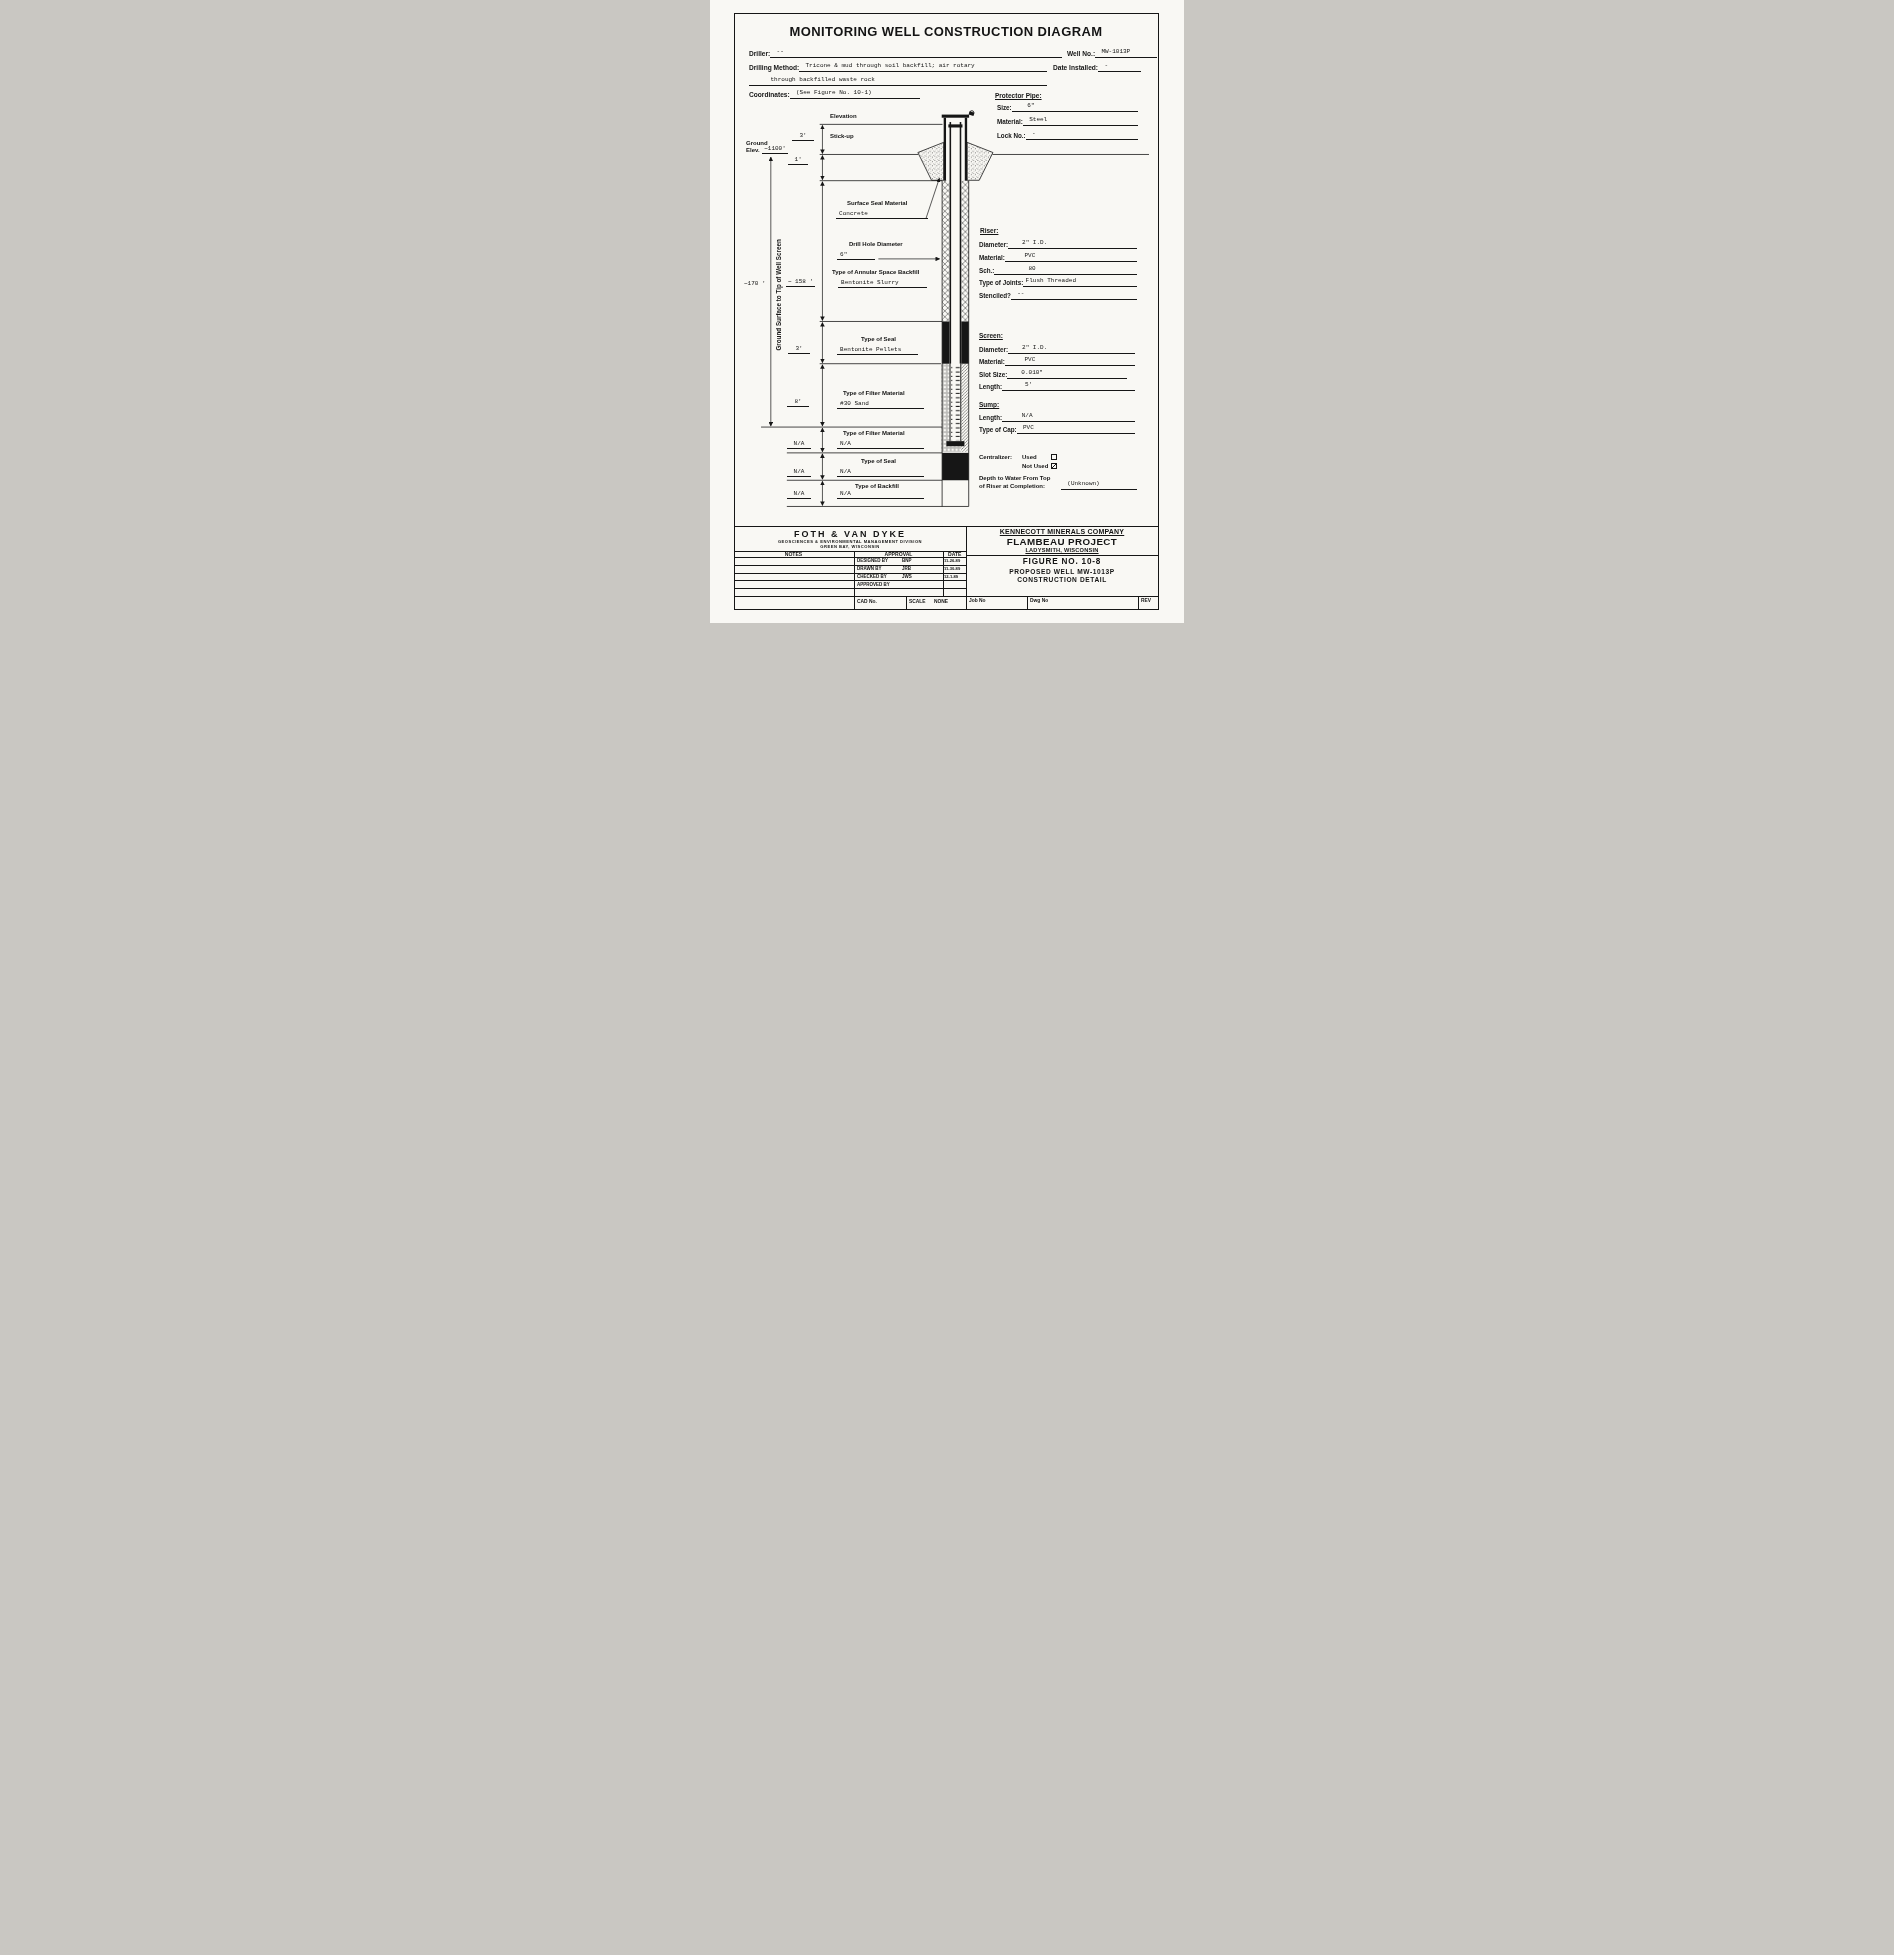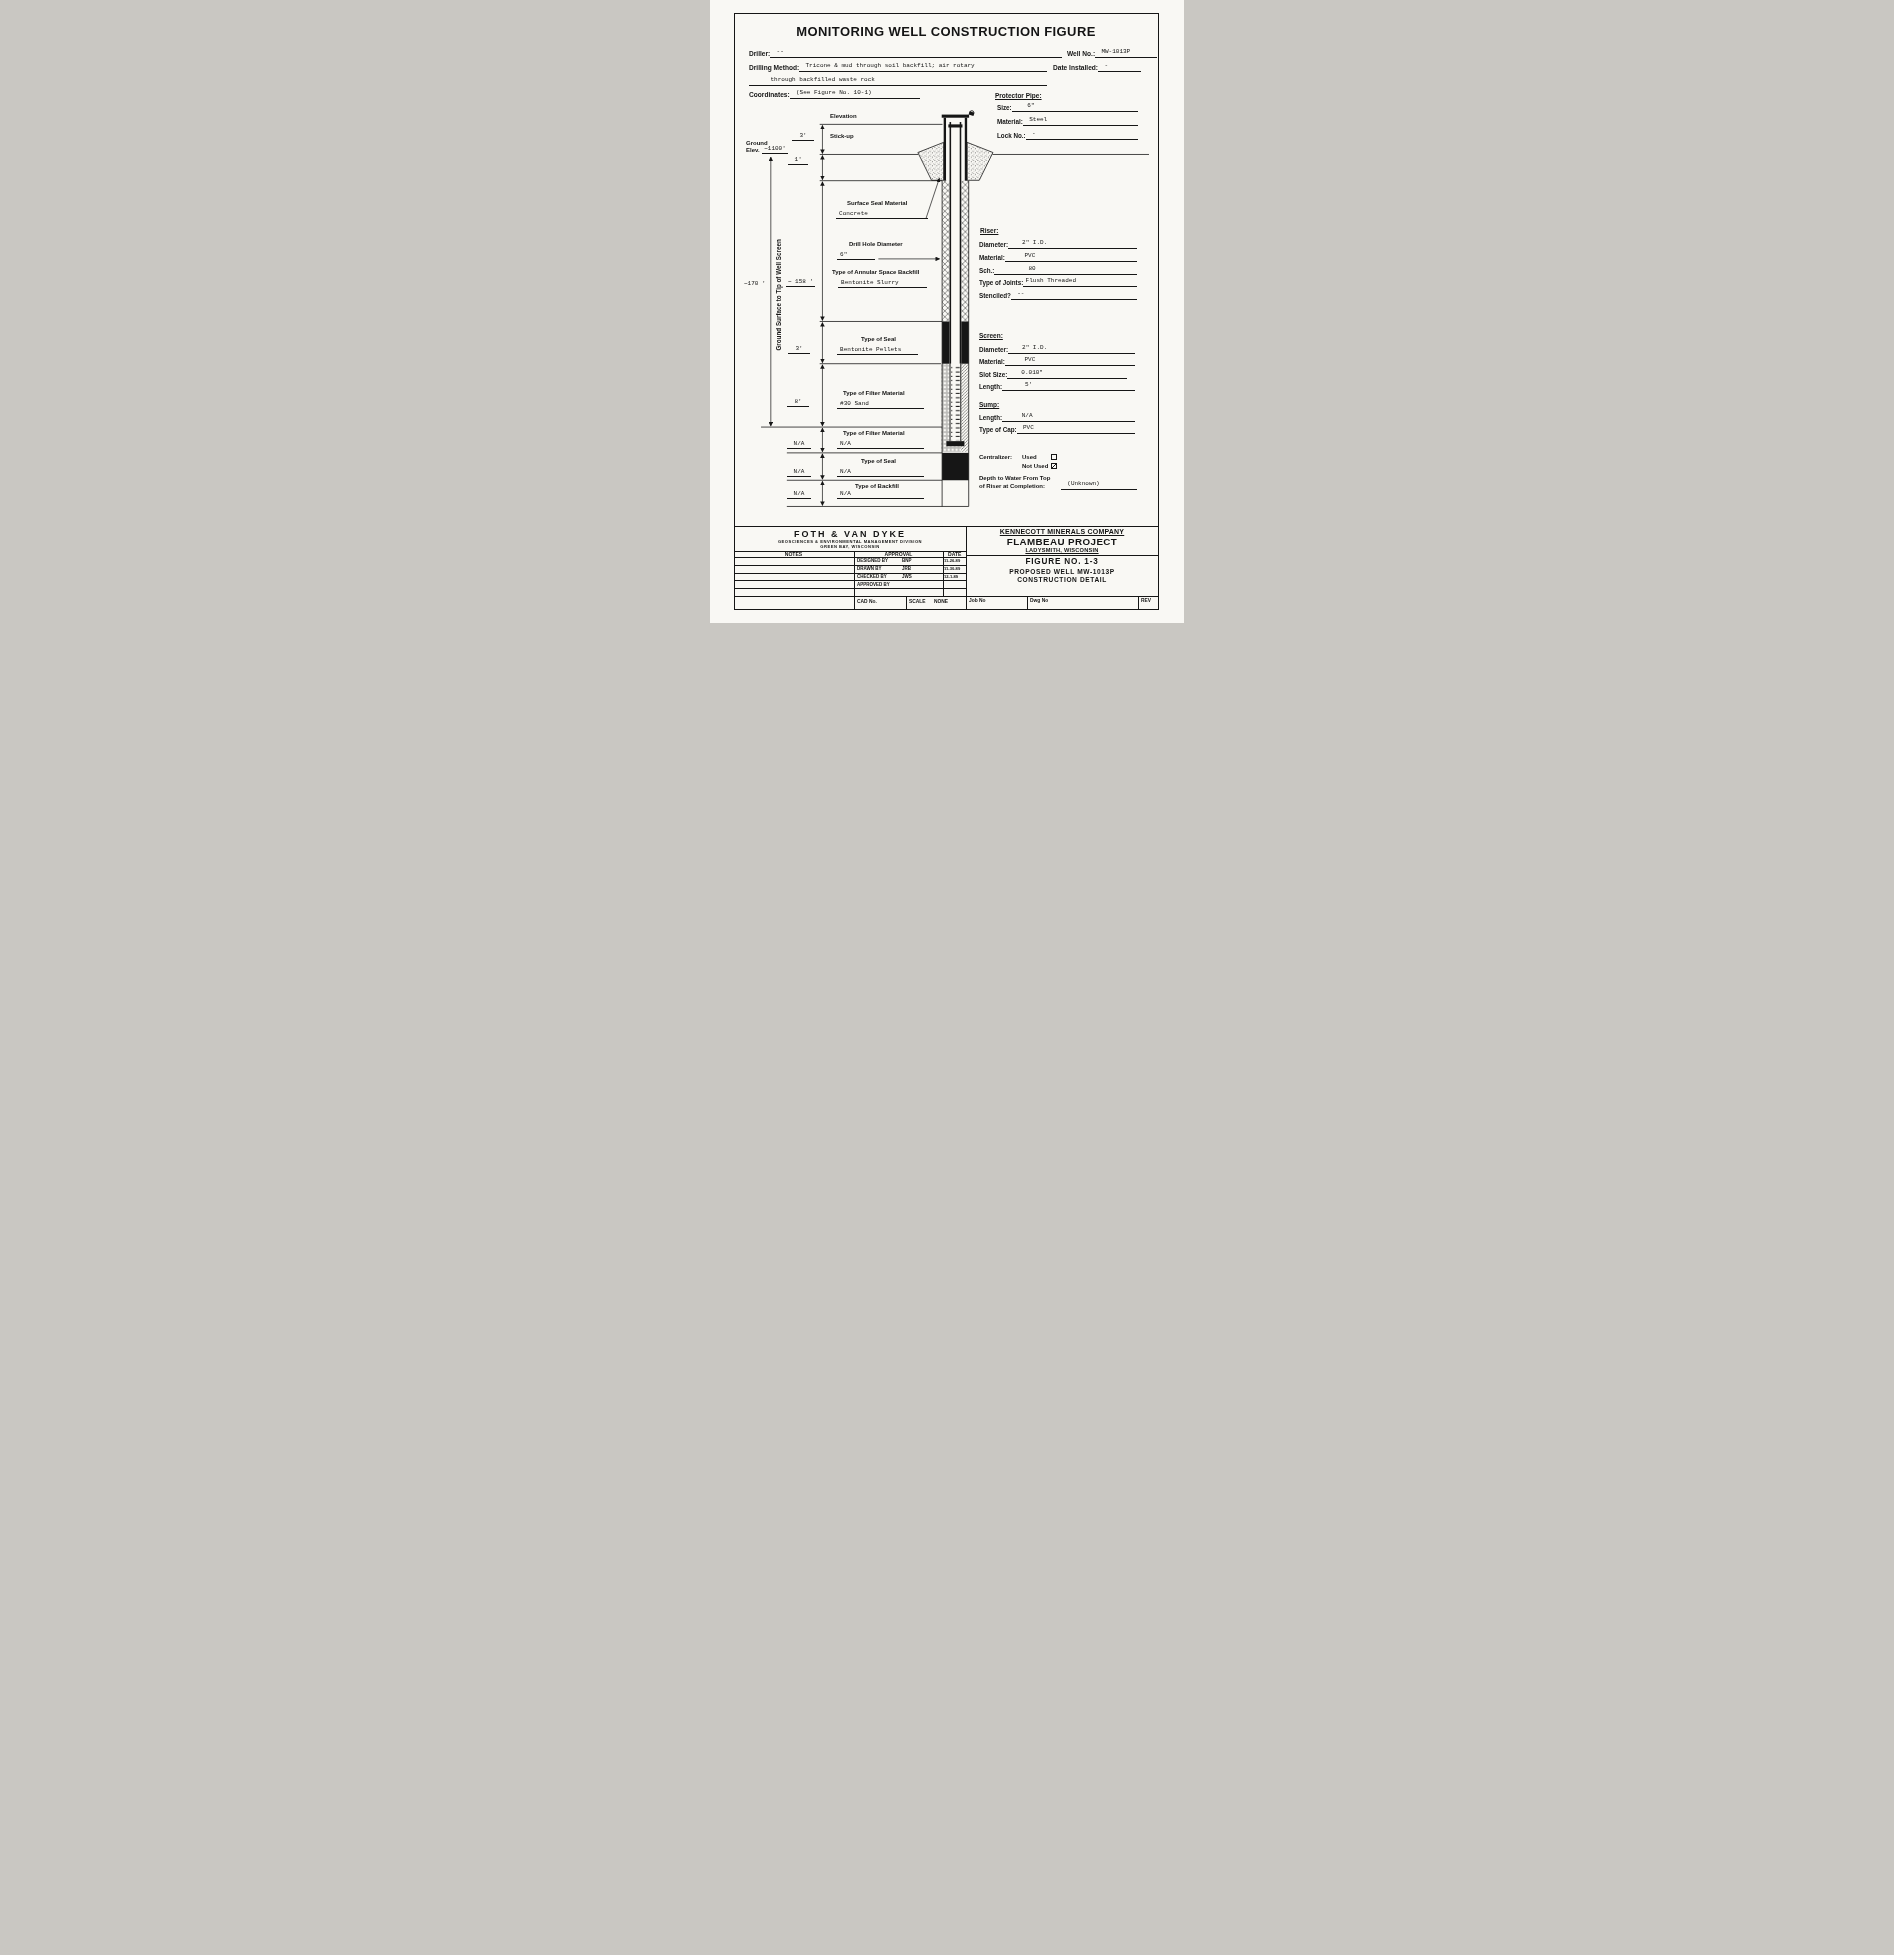--- a/index.html
+++ b/index.html
@@ -143,21 +143,21 @@
     <g>
       <rect x="593" y="1158" width="68" height="70" fill="#161616"></rect>
     </g>
 
     <g stroke="#161616" stroke-width="2">
       <line x1="593" y1="462" x2="593" y2="1295"></line>
       <line x1="661" y1="462" x2="661" y2="1295"></line>
     </g>
   </svg>
 
-  <div class="title">MONITORING WELL CONSTRUCTION FIGURE</div>
+  <div class="title">MONITORING WELL CONSTRUCTION DIAGRAM</div>
 
   <div class="field" style="left:39px;top:49px;width:313px">
     <span class="flbl lg">Driller:</span>
     <span class="fval">--</span>
   </div>
   <div class="field" style="left:357px;top:49px;width:90px">
     <span class="flbl lg">Well No.:</span>
     <span class="fval">MW-1013P</span>
   </div>
 
@@ -336,21 +336,21 @@
   <div class="hline" style="left:23.5px;top:596px;width:425px"></div>
   <div class="abs tb" style="left:147px;top:599px;font-size:4.9px">CAD No.</div>
   <div class="vline" style="left:196px;top:596px;height:13.3px"></div>
   <div class="abs tb" style="left:199px;top:599px;font-size:4.9px">SCALE</div>
   <div class="abs tb" style="left:224px;top:599px;font-size:4.9px">NONE</div>
 
   <div class="abs tb u" style="left:256px;top:528px;width:192px;text-align:center;font-size:7px;letter-spacing:0.2px">KENNECOTT MINERALS COMPANY</div>
   <div class="abs tb" style="left:256px;top:536px;width:192px;text-align:center;font-size:9.8px;letter-spacing:0.4px">FLAMBEAU PROJECT</div>
   <div class="abs tb u" style="left:256px;top:547px;width:192px;text-align:center;font-size:5.7px;letter-spacing:0.2px">LADYSMITH, WISCONSIN</div>
   <div class="hline" style="left:256px;top:555px;width:192px"></div>
-  <div class="abs tb" style="left:256px;top:557px;width:192px;text-align:center;font-size:8.2px;letter-spacing:0.8px">FIGURE NO. 1-3</div>
+  <div class="abs tb" style="left:256px;top:557px;width:192px;text-align:center;font-size:8.2px;letter-spacing:0.8px">FIGURE NO. 10-8</div>
   <div class="abs tb" style="left:256px;top:568px;width:192px;text-align:center;font-size:6.6px;letter-spacing:0.6px">PROPOSED WELL MW-1013P</div>
   <div class="abs tb" style="left:256px;top:576px;width:192px;text-align:center;font-size:6.6px;letter-spacing:0.6px">CONSTRUCTION DETAIL</div>
 
   <div class="abs tb" style="left:259px;top:598px;font-size:4.9px">Job No</div>
   <div class="vline" style="left:317px;top:596px;height:13.3px"></div>
   <div class="abs tb" style="left:320px;top:598px;font-size:4.9px">Dwg No</div>
   <div class="vline" style="left:428px;top:596px;height:13.3px"></div>
   <div class="abs tb" style="left:431px;top:598px;font-size:4.9px">REV</div>
 </div>
 

